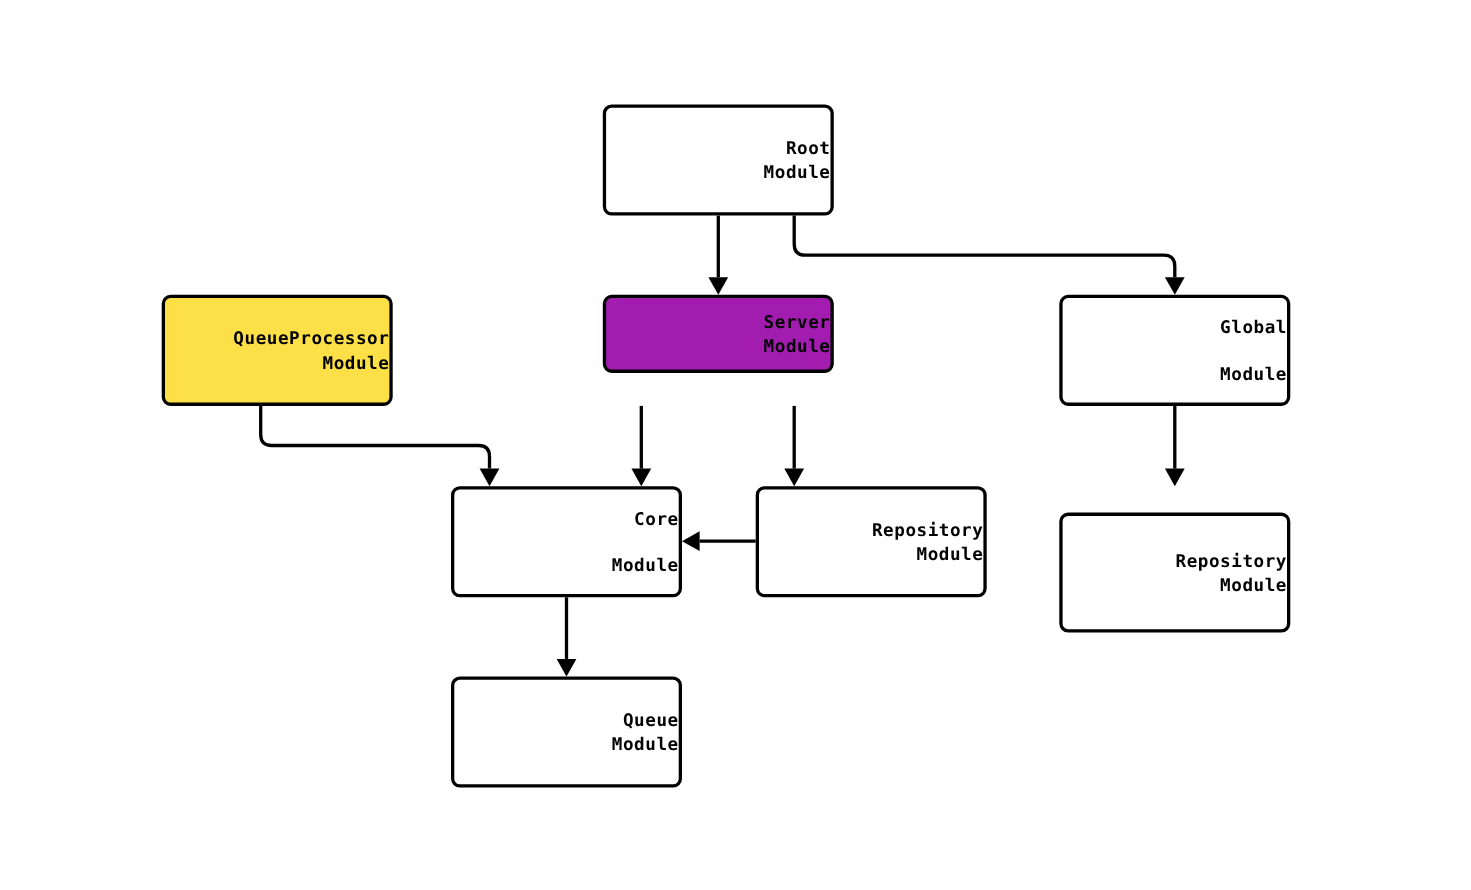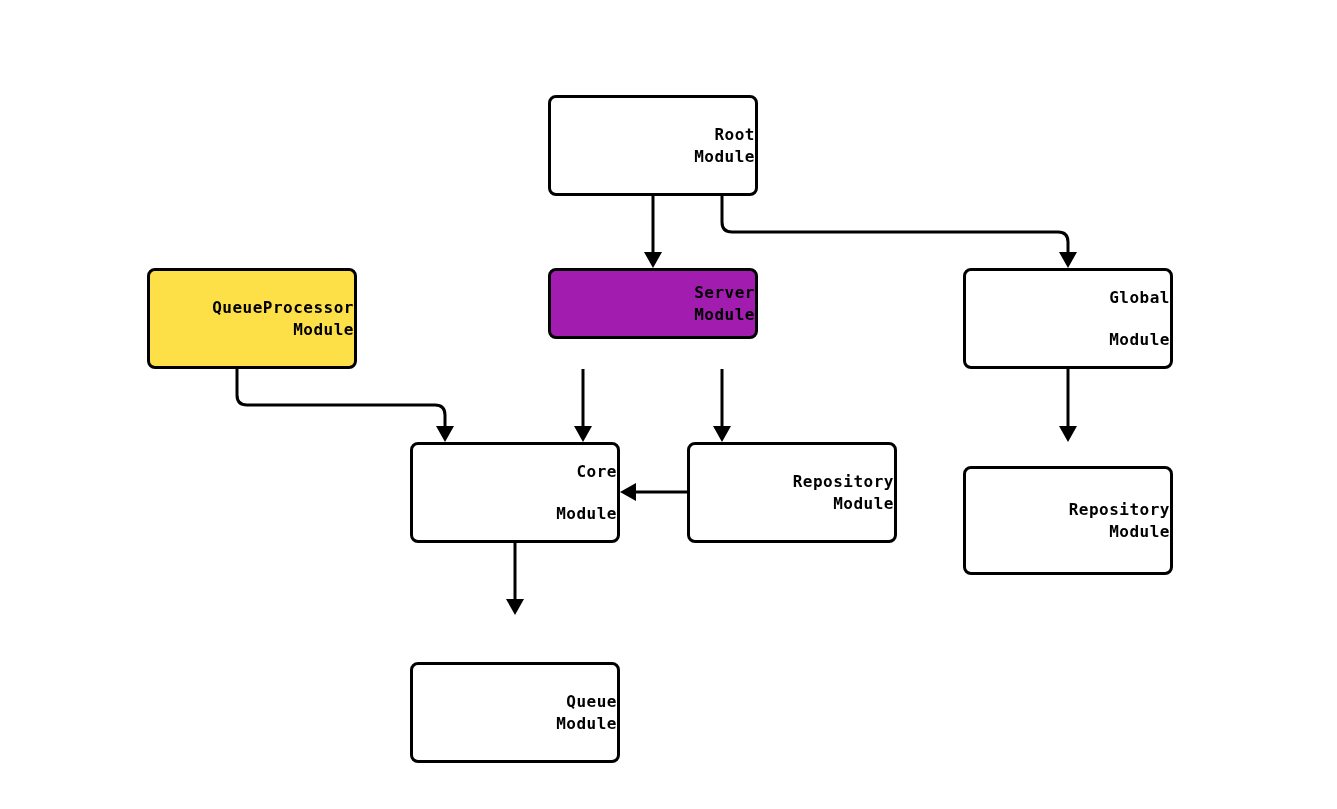--- a/index.html
+++ b/index.html
@@ -109,19 +109,19 @@
         <div class="node-label-line">Module</div>
       </div>
       <div class="node" style="left: 687px; top: 442px; width: 210px; height: 101px; background: rgb(255, 255, 255); border-color: rgb(0, 0, 0);">
         <div class="node-label-line">Repository</div>
         <div class="node-label-line">Module</div>
       </div>
       <div class="node" style="left: 963px; top: 466px; width: 210px; height: 109px; background: rgb(255, 255, 255); border-color: rgb(0, 0, 0);">
         <div class="node-label-line">Repository</div>
         <div class="node-label-line">Module</div>
       </div>
-      <div class="node" style="left: 410px; top: 615px; width: 210px; height: 101px; background: rgb(255, 255, 255); border-color: rgb(0, 0, 0); margin-top: 47px;">
+      <div class="node" style="left: 410px; top: 615px; width: 210px; height: 101px; background: rgb(255, 255, 255); border-color: rgb(0, 0, 0);">
         <div class="node-label-line">Queue</div>
         <div class="node-label-line">Module</div>
       </div>
     </div>
 
 </div>
 
 </body></html>

